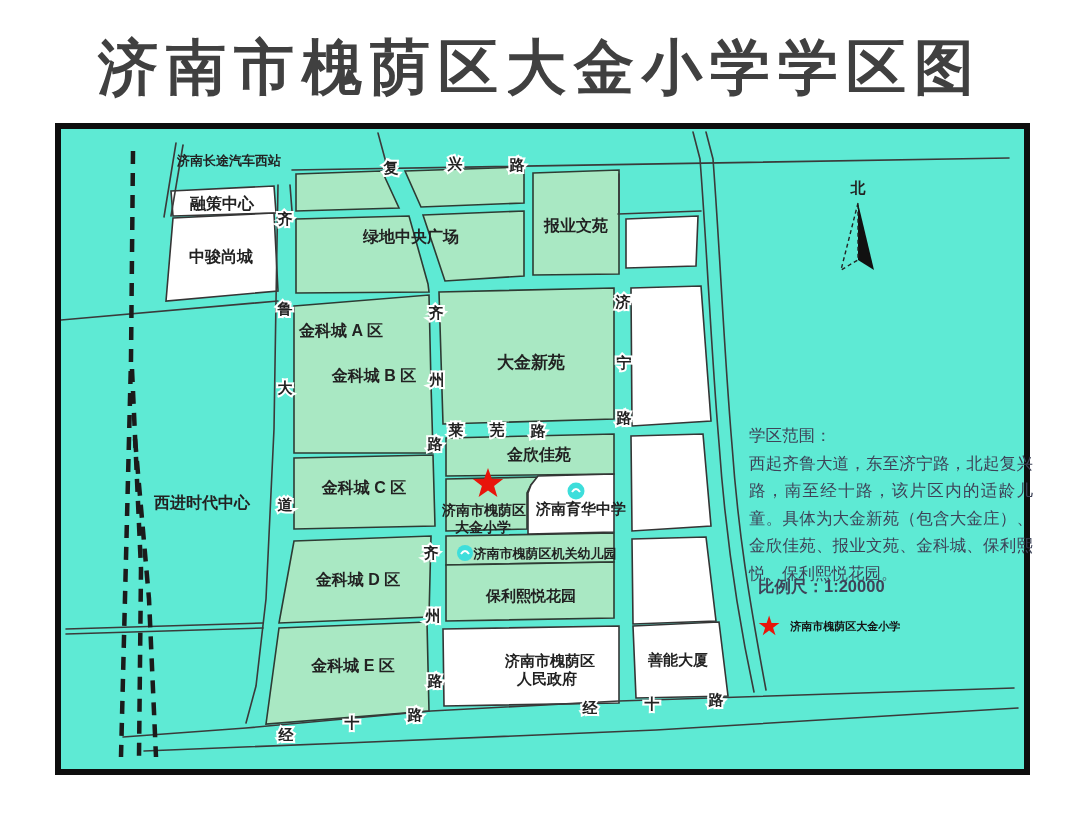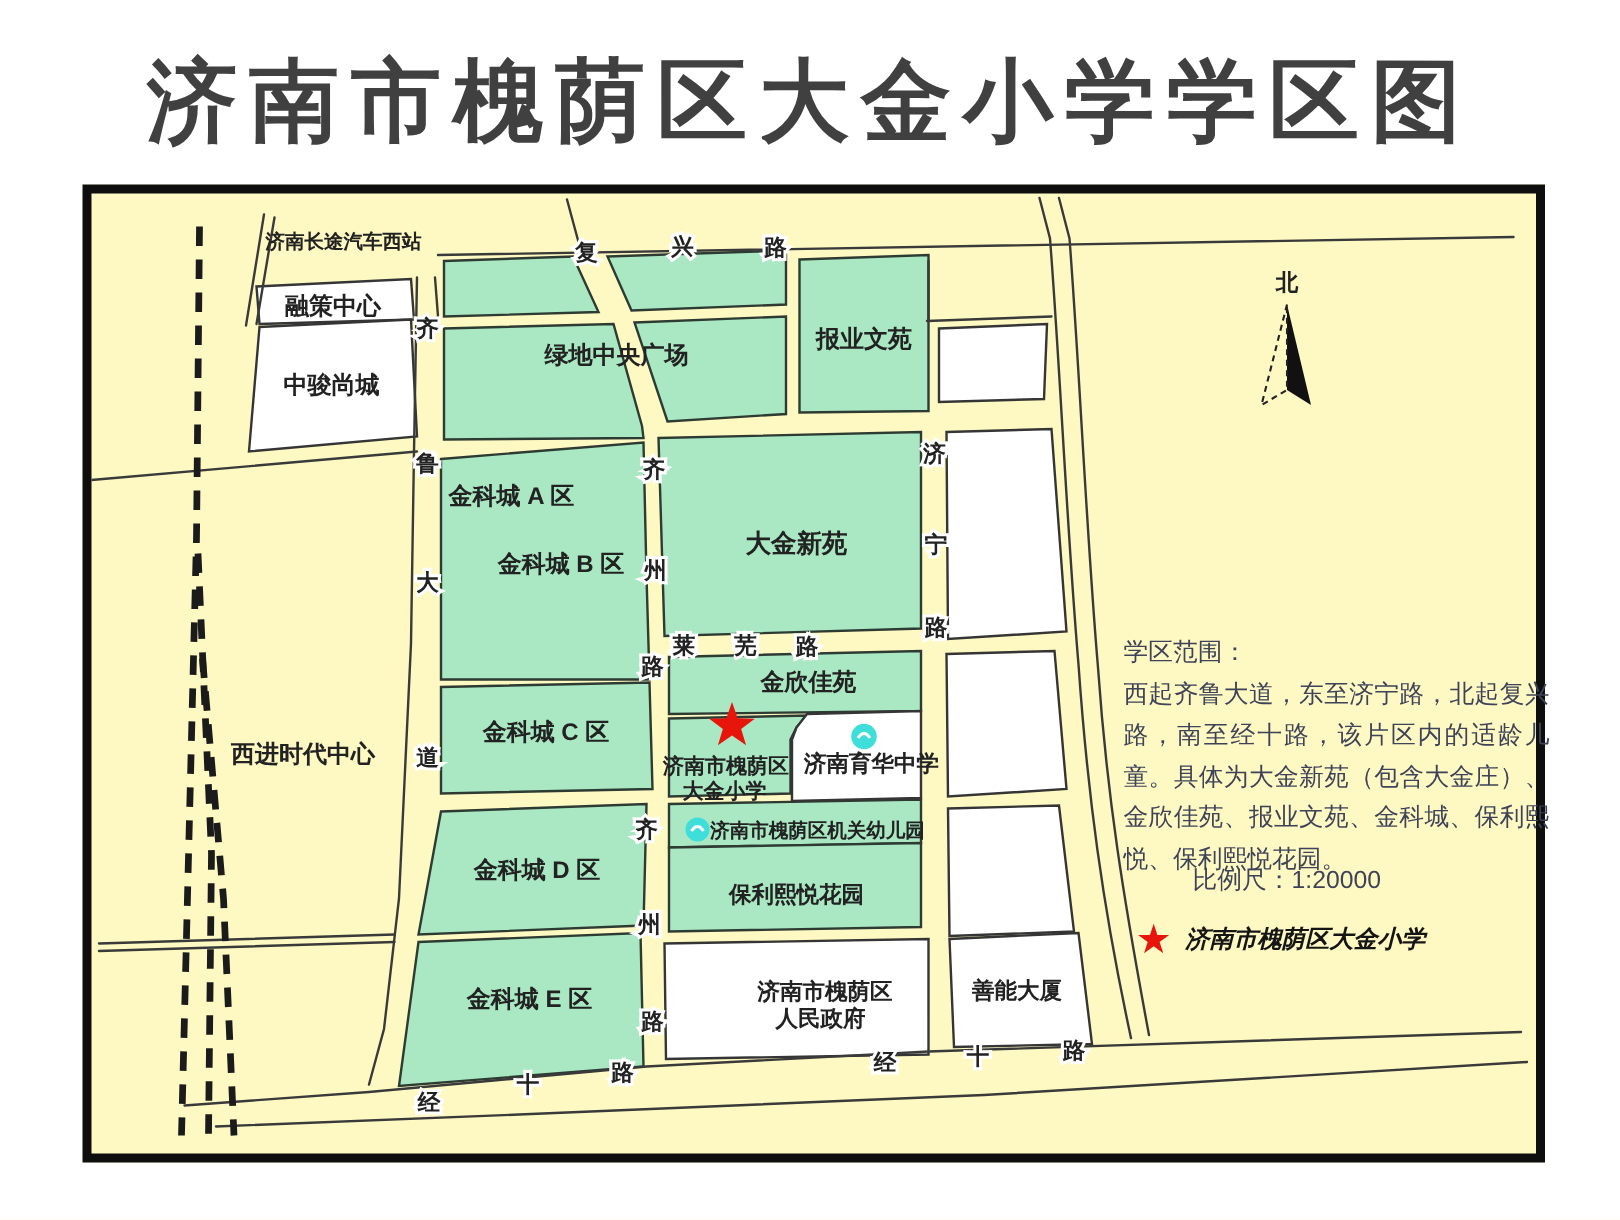--- a/index.html
+++ b/index.html
@@ -1,38 +1,38 @@
 <!DOCTYPE html>
 <html style="--green: #A9E8C3; --red: #E8150B; --cyan: #3EDEDB;"><head>
 <meta charset="utf-8">
 <style>
   html,body{margin:0;padding:0;background:#ffffff;}
   #page{position:relative;width:1080px;height:813px;background:#fff;overflow:hidden;
         font-family:"Liberation Sans","DejaVu Sans",sans-serif;}
   #title{position:absolute;left:0;top:28px;width:100%;text-align:center;
          font-size:60px;font-weight:900;color:#404040;letter-spacing:8px;white-space:nowrap;}
   #mapframe{position:absolute;left:55px;top:123px;width:975px;height:652px;
-            border:6px solid #0e0e0e;box-sizing:border-box;background:#fef9c3;}
+            border:6px solid #0e0e0e;box-sizing:border-box;background:#5eead4;}
   #mapsvg{position:absolute;left:0;top:0;}
   .gblock{fill:var(--green,#A9E8C3);stroke:#2e3b33;stroke-width:1.6;}
   .wbox{fill:#ffffff;stroke:#353535;stroke-width:1.6;}
   .roadline{fill:none;stroke:#3a3a3a;stroke-width:1.6;stroke-linecap:round;}
   .rail{fill:none;stroke:#1b1b1b;stroke-width:4.5;stroke-dasharray:13 9;}
   .mlabel{font-family:"Liberation Sans","DejaVu Sans",sans-serif;font-size:16px;font-weight:600;
           fill:#222;text-anchor:middle;}
   .small{font-size:13px;}
   .rlabel{font-family:"Liberation Sans","DejaVu Sans",sans-serif;font-size:15px;font-weight:600;
           fill:#222;text-anchor:middle;stroke:#fff;stroke-width:4px;paint-order:stroke;}
   .desc{position:absolute;left:688px;top:293px;width:284px;color:#3e4358;
         font-size:16.5px;line-height:27.5px;font-weight:500;}
   .desc .body{text-align:justify;}
-  .scaleline{position:absolute;left:734px;top:447px;color:#3e4358;font-size:16.5px;font-weight:400;}
+  .scaleline{position:absolute;left:697px;top:447px;color:#3e4358;font-size:16.5px;font-weight:700;}
   .legend{position:absolute;left:696px;top:484px;display:flex;align-items:center;gap:9px;}
   .legend .star{color:var(--red,#E8150B);font-size:27px;line-height:27px;}
-  .legend .lab{color:#151515;font-size:16px;font-weight:600;font-style:italic;}
+  .legend .lab{color:#151515;font-size:11px;font-weight:600;}
 </style>
 </head>
 <body>
 
 <div id="page">
   <div id="title">济南市槐荫区大金小学学区图</div>
 
   <div id="mapframe">
     <svg id="mapsvg" width="963" height="640" viewBox="0 0 963 640" xmlns="http://www.w3.org/2000/svg">
 

